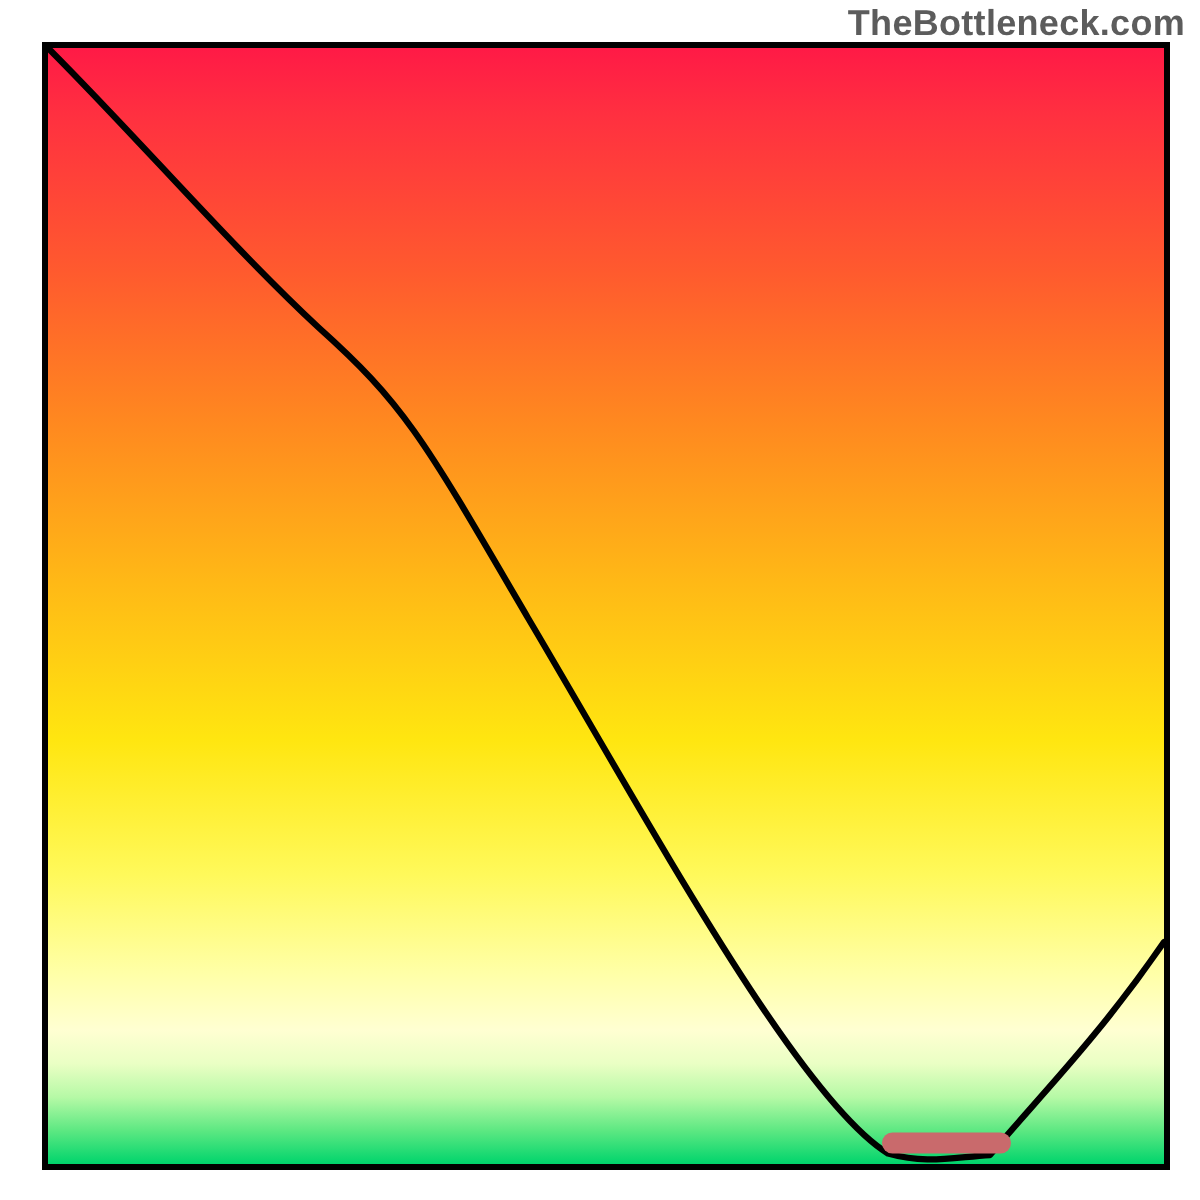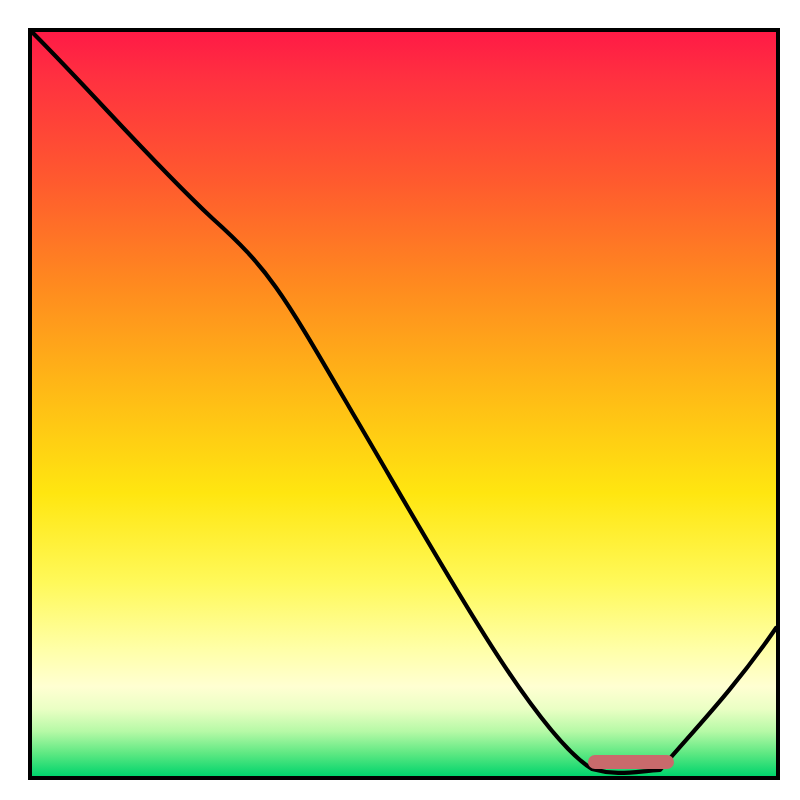--- a/index.html
+++ b/index.html
@@ -64,20 +64,21 @@
     width: 86px;
     background: #c96a6c;
     border-radius: 7px;
     pointer-events: none;
   }
 </style>
 </head>
 <body>
 
 <div class="frame">
+  <div class="watermark">TheBottleneck.com</div>
 
   <div class="plot">
     <svg class="curve" viewBox="0 0 744 744" preserveAspectRatio="none">
       <path d="M 0 0
                C 60 60, 120 130, 180 186
                C 238 238, 250 260, 320 380
                C 400 515, 500 700, 560 737
                C 585 744, 600 740, 628 738
                C 660 700, 700 660, 744 596" stroke="#000000" stroke-width="4.2" fill="none" stroke-linecap="round" stroke-linejoin="round"></path>
     </svg>

